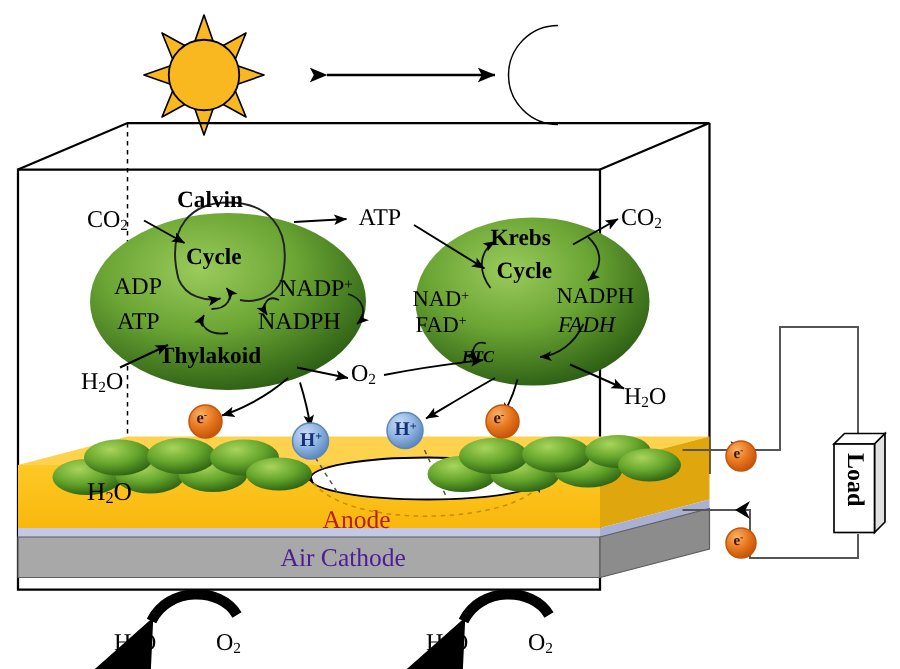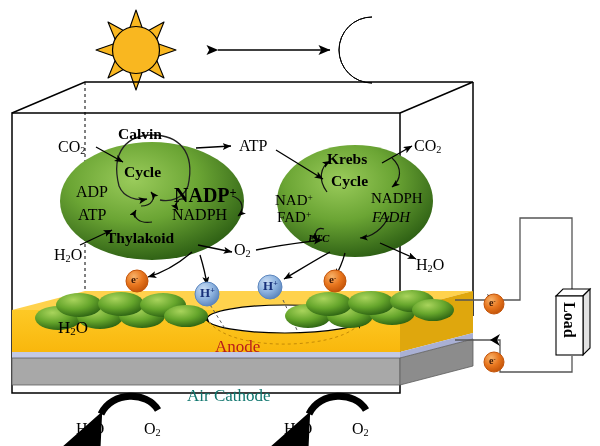--- a/index.html
+++ b/index.html
@@ -232,21 +232,21 @@
   <div class="lbl serif-b" style="left:327px;top:150px;font-size:15.5px;">Krebs</div>
   <div class="lbl serif-b" style="left:331px;top:172px;font-size:15.5px;">Cycle</div>
 
   <div class="lbl" style="left:414px;top:137px;font-size:16px;">
     <span>CO</span><sub>2</sub>
   </div>
 
   <div class="lbl" style="left:76px;top:183px;font-size:16px;">ADP</div>
   <div class="lbl" style="left:78px;top:206px;font-size:16px;">ATP</div>
 
-  <div class="lbl" style="left:174px;top:184px;font-size:20px;font-weight:bold;">
+  <div class="lbl" style="left:186px;top:184px;font-size:16px;">
     <span>NADP</span><sup>+</sup>
   </div>
   <div class="lbl" style="left:172px;top:206px;font-size:16px;">NADPH</div>
 
   <div class="lbl" style="left:275px;top:192px;font-size:15px;">
     <span>NAD</span><sup>+</sup>
   </div>
   <div class="lbl" style="left:277px;top:209px;font-size:15px;">
     <span>FAD</span><sup>+</sup>
   </div>
@@ -287,21 +287,21 @@
   </div>
   <div class="lbl serif-b" style="left:489px;top:355px;font-size:10px;color:#3b1703;">
     <span>e</span><sup>-</sup>
   </div>
 
   <div class="lbl" style="left:58px;top:318px;font-size:17px;">
     <span>H</span><sub>2</sub><span>O</span>
   </div>
 
   <div class="lbl" style="left:215px;top:337px;font-size:17px;color:#b91c1c;">Anode</div>
-  <div class="lbl" style="left:187px;top:362px;font-size:17px;color:#0f766e;margin-top:24px;">Air Cathode</div>
+  <div class="lbl" style="left:187px;top:362px;font-size:17px;color:#4c1d95;">Air Cathode</div>
 
   <div class="lbl serif-b" style="left:552px;top:310px;width:34px;text-align:center;font-size:16px;
               transform:rotate(90deg);transform-origin:50% 50%;">Load</div>
 
   <div class="lbl" style="left:76px;top:420px;font-size:16px;">
     <span>H</span><sub>2</sub><span>O</span>
   </div>
   <div class="lbl" style="left:144px;top:420px;font-size:16px;">
     <span>O</span><sub>2</sub>
   </div>

